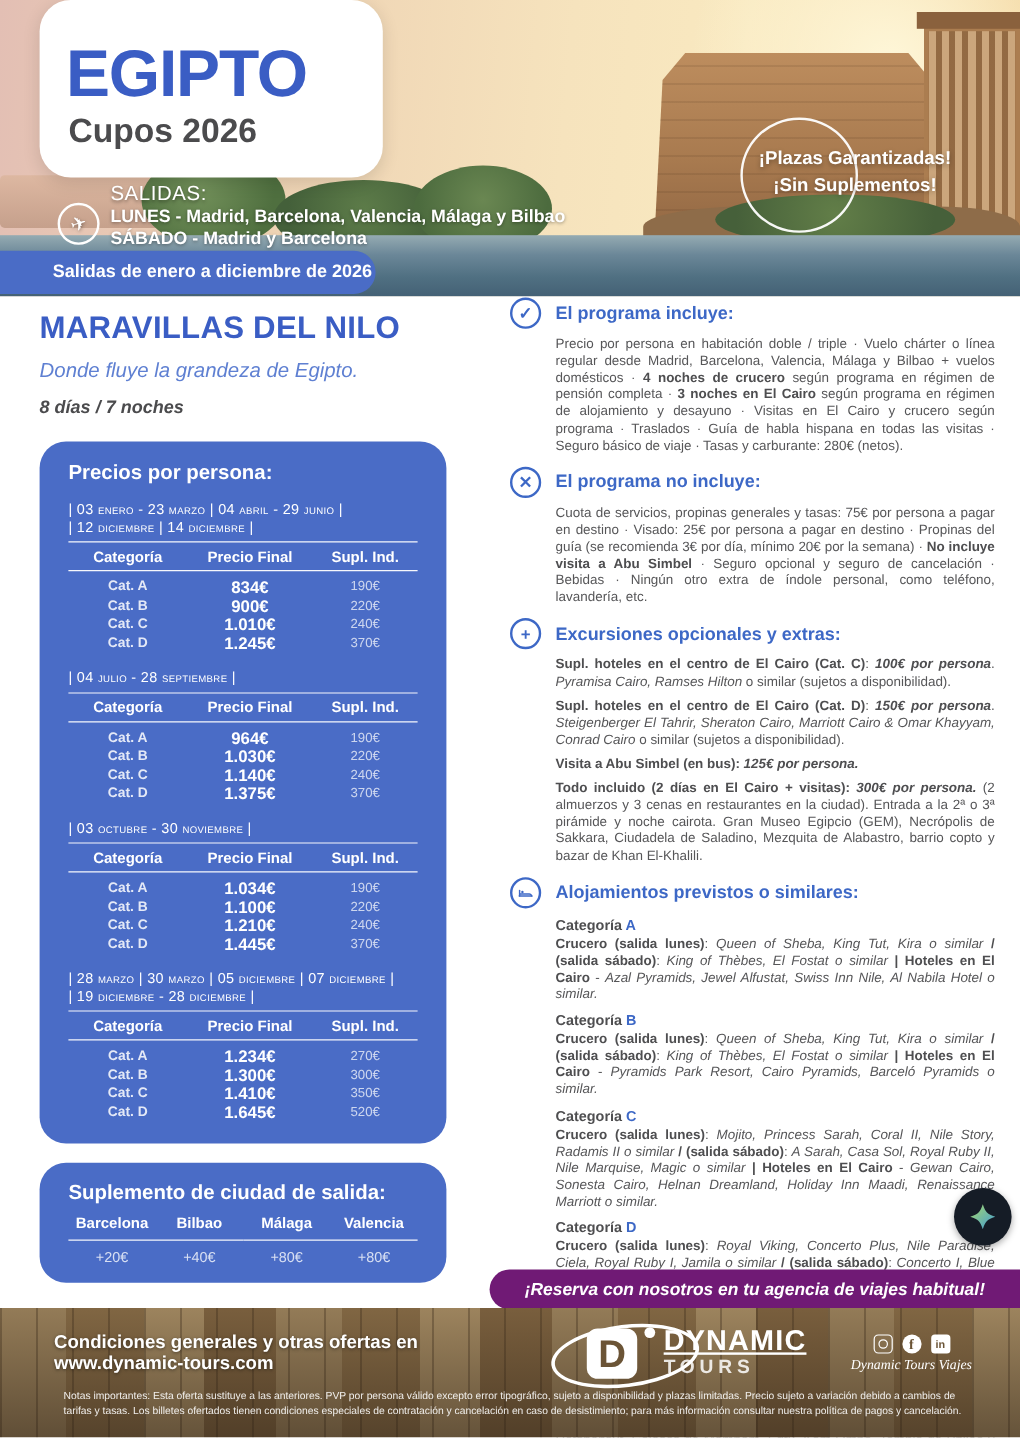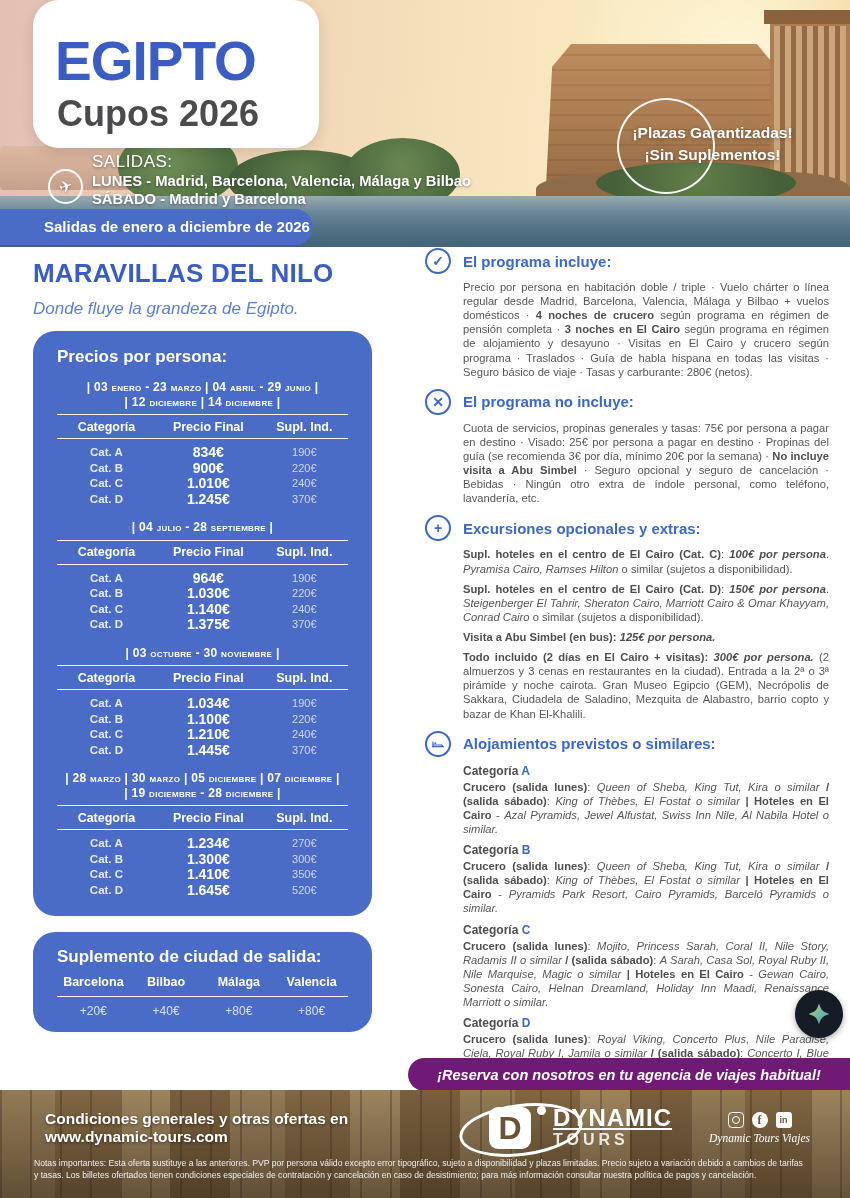--- a/index.html
+++ b/index.html
@@ -23,21 +23,21 @@
   .t2{left:228px;top:150px;width:150px;height:62px;background:radial-gradient(circle at 50% 40%,#5d7c49,#44603a 75%);}
   .t3{left:345px;top:138px;width:115px;height:72px;background:radial-gradient(circle at 50% 40%,#6a8752,#4c6b3e 75%);}
   .t4{left:596px;top:162px;width:200px;height:42px;background:radial-gradient(circle at 50% 40%,#627e48,#46603a 80%);}
   .shore{position:absolute;left:536px;top:172px;width:314px;height:34px;background:#8e6c49;border-radius:40% 30% 0 0/70%;}
   .water{position:absolute;left:0;top:196px;width:850px;height:51px;
          background:linear-gradient(180deg,#95abb2 0%,#6b8798 32%,#507082 68%,#44617- 100%);
          background:linear-gradient(180deg,#95abb2 0%,#6b8798 32%,#507082 68%,#446175 100%);}
 
   .title-card{position:absolute;left:33px;top:0;width:286px;height:148px;background:#fff;border-radius:26px;box-shadow:0 4px 14px rgba(0,0,0,.12);}
   .egipto{margin:34px 0 0 22px;font-size:55px;line-height:1;font-weight:900;letter-spacing:-1px;color:#3a5dc4;}
-  .cupos{margin:4px 0 0 24px;font-size:36px;font-weight:800;color:#4b4b4d;}
+  .cupos{margin:4px 0 0 24px;font-size:28px;font-weight:800;color:#4b4b4d;}
 
   .badge{position:absolute;left:605px;top:94px;width:215px;height:104px;color:#fff;}
   .badge-circle{position:absolute;left:12px;top:4px;width:94px;height:92px;border:2.5px solid rgba(255,255,255,.95);border-radius:50%;}
   .badge-text{position:absolute;left:0;top:28px;width:215px;text-align:center;font-weight:700;font-size:15.5px;line-height:1.45;text-shadow:0 1px 4px rgba(0,0,0,.35);}
 
   .salidas{position:absolute;left:44px;top:152px;width:580px;color:#fff;text-shadow:0 1px 3px rgba(0,0,0,.4);}
   .plane-badge{position:absolute;left:4px;top:17px;width:31px;height:31px;border:2.2px solid #fff;border-radius:50%;
                display:flex;align-items:center;justify-content:center;font-size:16px;transform:rotate(0deg);}
   .plane-badge span{display:inline-block;transform:rotate(-18deg);}
   .salidas-txt{margin-left:48px;}
@@ -49,21 +49,21 @@
   
   .left-col{position:absolute;left:33px;top:250px;width:339px;}
   .intro-title{font-size:26px;font-weight:800;color:#3a5dc4;margin:8px 0 10px 0;letter-spacing:.2px;}
   .intro-tagline{font-size:17px;font-style:italic;font-weight:400;color:#5f80d2;margin:0 0 12px 0;}
   .intro-duration{font-size:15px;font-style:italic;font-weight:700;color:#4b4b4d;margin:0 0 20px 0;}
 
   .blue-panel{background:#4a6cc6;border-radius:22px;color:#fff;box-sizing:border-box;}
   .price-panel{padding:16px 24px 18px 24px;}
   .panel-heading{font-size:17px;font-weight:800;margin:0 0 4px 0;}
   .ptable{margin-top:13px;}
-  .pdates{text-align:center;font-size:12px;font-weight:700;line-height:14.5px;font-variant:small-caps;letter-spacing:.3px;}
+  .pdates{text-align:left;font-size:12px;font-weight:400;line-height:14.5px;font-variant:small-caps;letter-spacing:.3px;}
   .phead{display:grid;grid-template-columns:34% 36% 30%;margin-top:5px;padding:4.5px 0;
          border-top:1.5px solid rgba(255,255,255,.95);border-bottom:1.5px solid rgba(255,255,255,.95);
          font-size:12.5px;font-weight:600;}
   .phead span{text-align:center;}
   .prows{margin-top:6px;}
   .prow{display:grid;grid-template-columns:34% 36% 30%;line-height:15.5px;}
   .prow .c1{text-align:center;font-size:11.5px;font-weight:600;color:rgba(255,255,255,.85);}
   .prow .c2{text-align:center;font-size:14px;font-weight:800;}
   .prow .c3{text-align:center;font-size:11px;font-weight:500;color:rgba(255,255,255,.72);}
 
@@ -111,21 +111,21 @@
   .dt-name{font-size:24px;font-weight:800;letter-spacing:1px;line-height:1;text-decoration:underline;}
   .dt-tours{font-size:16px;font-weight:600;letter-spacing:4px;color:rgba(255,255,255,.85);line-height:1.2;}
   .social{flex:0 0 auto;text-align:center;}
   .social-icons{display:flex;gap:8px;justify-content:center;}
   .si{width:16px;height:16px;cursor:pointer;}
   .si-ig{border:1.8px solid #fff;border-radius:4px;position:relative;box-sizing:border-box;}
   .si-ig::before{content:"";position:absolute;left:3.2px;top:3.2px;width:6px;height:6px;border:1.6px solid #fff;border-radius:50%;}
   .si-fb{background:#fff;border-radius:50%;color:#6b5436;font-size:12px;font-weight:800;display:flex;align-items:center;justify-content:center;font-family:"Liberation Serif",serif;}
   .si-li{background:#fff;border-radius:3px;color:#6b5436;font-size:9px;font-weight:800;display:flex;align-items:center;justify-content:center;}
   .social-caption{margin-top:4px;font-family:"Liberation Serif",serif;font-style:italic;font-size:11.5px;color:#fff;}
-  .notes{padding:6px 45px 0 34px;font-size:8.6px;line-height:1.35;color:rgba(255,255,255,.9);max-width:780px;}
+  .notes{padding:6px 45px 0 53px;font-size:8.6px;line-height:1.35;color:rgba(255,255,255,.9);max-width:780px;}
 </style>
 </head>
 <body>
 
 <div class="page">
 
   <div class="hero">
     <div class="sky"></div>
     <div class="sun"></div>
     <div class="far-bank"></div>
@@ -161,20 +161,21 @@
         <div class="salidas-line">SÁBADO -  Madrid y Barcelona</div>
       </div>
     </div>
 
     <div class="season-pill">Salidas de enero a diciembre de 2026</div>
   </div>
 
   <div class="left-col">
     <div class="intro-title">MARAVILLAS DEL NILO</div>
     <div class="intro-tagline">Donde fluye la grandeza de Egipto.</div>
+    <div class="intro-duration">8 días / 7 noches</div>
 
     <div class="blue-panel price-panel">
       <div class="panel-heading">Precios por persona:</div>
 
       <div class="ptable">
         <div class="pdates">
           <div>| 03 enero - 23 marzo | 04 abril - 29 junio |</div>
           <div>| 12 diciembre | 14 diciembre |</div>
         </div>
         <div class="phead">

